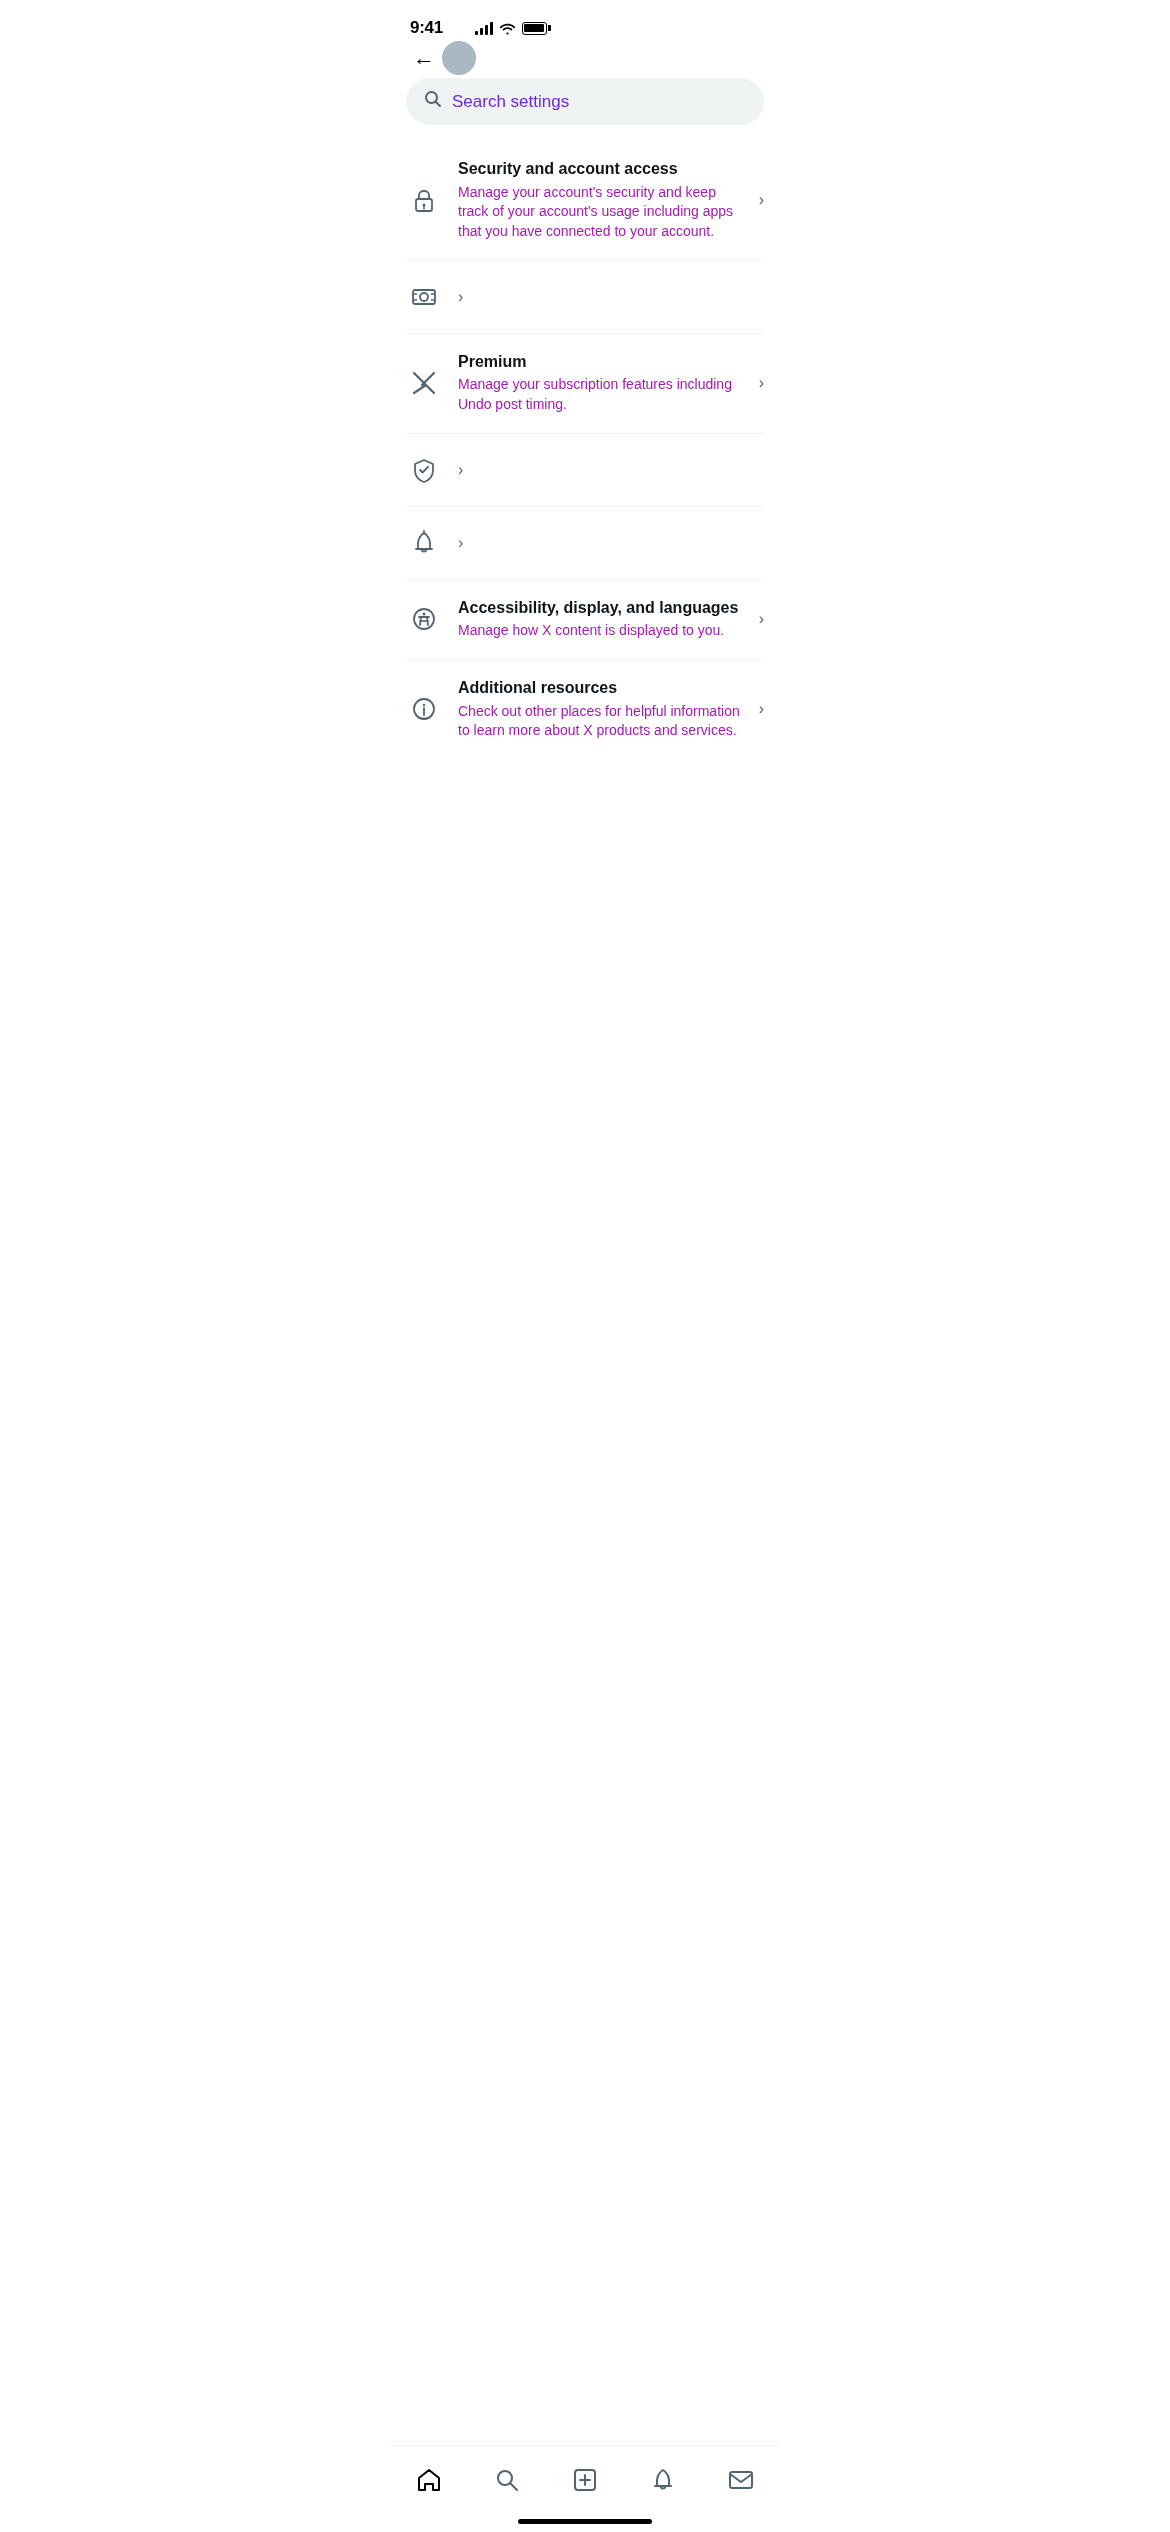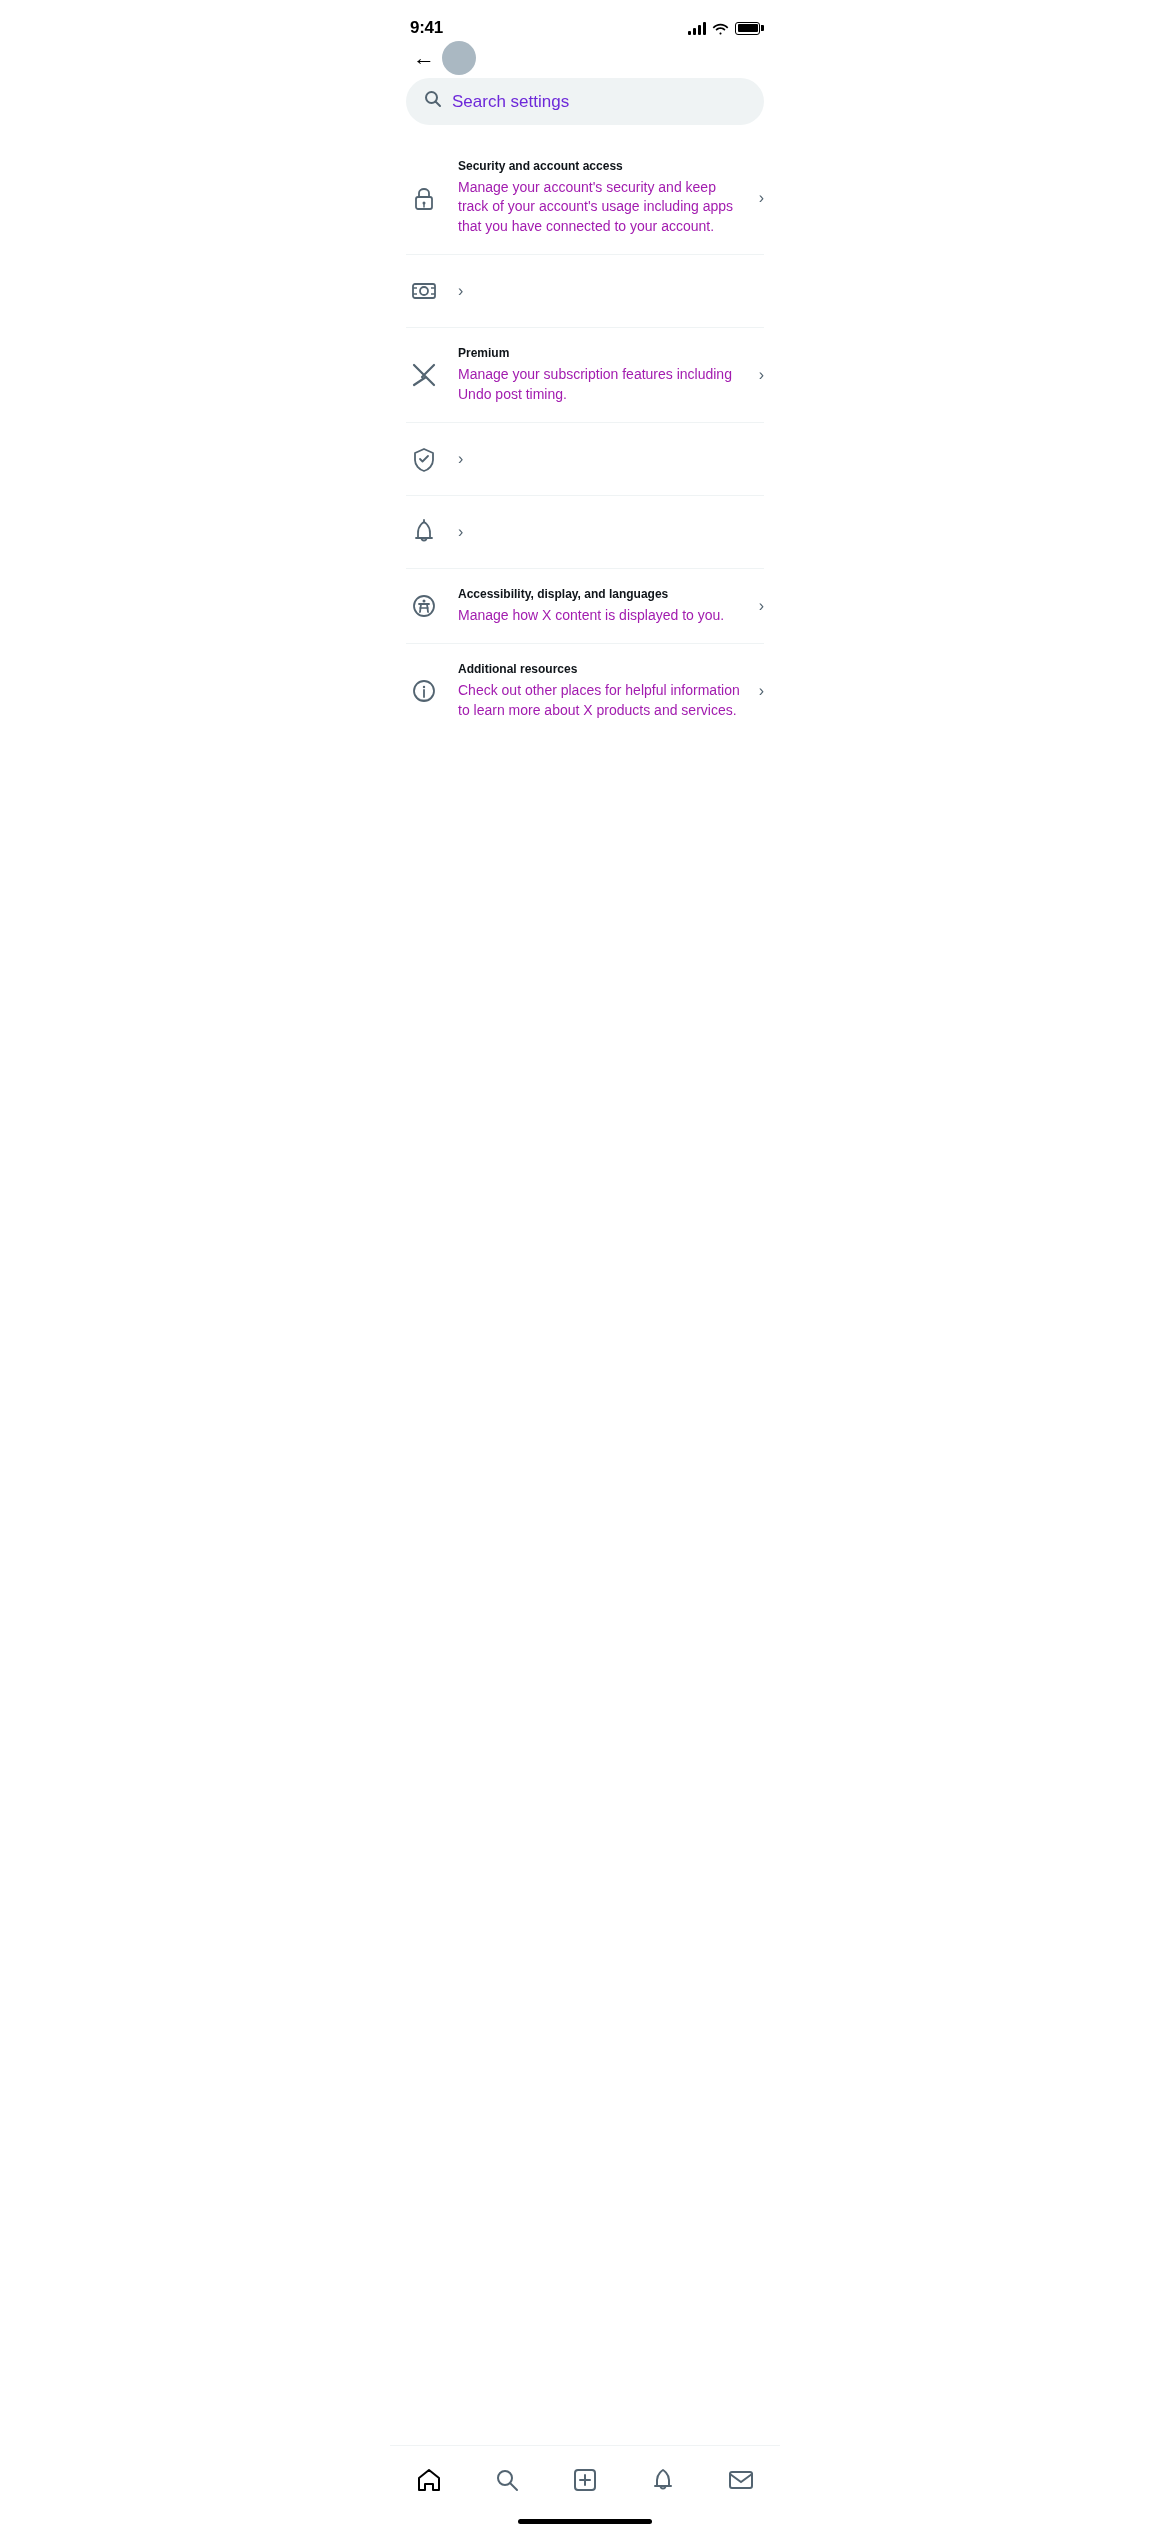--- a/index.html
+++ b/index.html
@@ -11,21 +11,20 @@
       width: 390px;
       min-height: 844px;
       margin: 0 auto;
       overflow-x: hidden;
       position: relative;
     }
 
     
     .status-bar {
       display: flex;
-      justify-content: space-between;
       align-items: center;
       padding: 14px 20px 8px 20px;
       height: 50px;
       gap: 32px;
     }
 
     .status-time {
       font-size: 17px;
       font-weight: 700;
       color: #000;
@@ -184,21 +183,21 @@
       flex-shrink: 0;
       color: #536471;
     }
 
     .item-content {
       flex: 1;
       min-width: 0;
     }
 
     .item-title {
-      font-size: 12px;
+      font-size: 16px;
       font-weight: 700;
       color: #0F1419;
       line-height: 1.3;
       margin-bottom: 3px;
     }
 
     .item-desc {
       font-size: 14px;
       color: #a21caf;
       line-height: 1.4;

